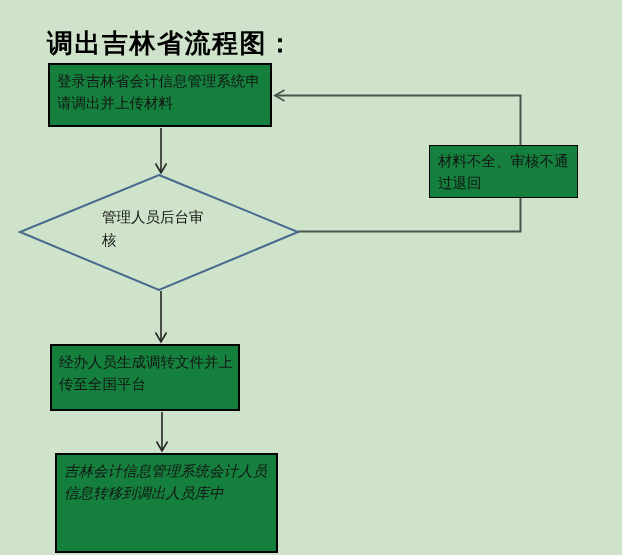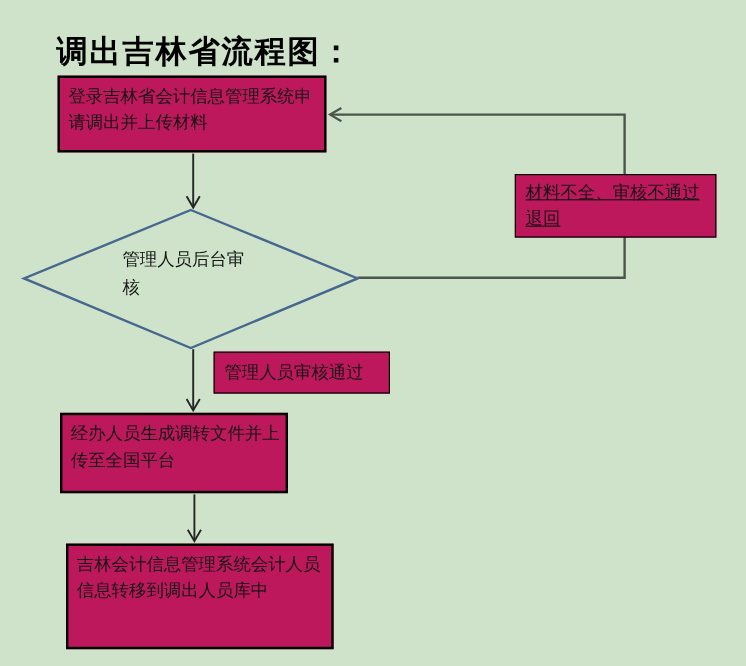--- a/index.html
+++ b/index.html
@@ -13,29 +13,29 @@
   .canvas { position: absolute; left: 0; top: 0; width: 622px; height: 555px; }
   svg.connectors { position: absolute; left: 0; top: 0; }
   .title {
     position: absolute; left: 47px; top: 26px;
     font-family: "Liberation Serif", serif;
     font-weight: bold; font-size: 26px; letter-spacing: 1.5px;
     color: #000000; white-space: nowrap;
   }
   .node {
     position: absolute; box-sizing: border-box;
-    background: #be185d; border: 2px solid #000000;
+    background: #15803d; border: 2px solid #000000;
     color: #141414; font-size: 14.5px; line-height: 22px;
   }
   .process { padding: 5px 4px 5px 7px; }
   #node-start    { left: 48px;  top: 63px;  width: 224px; height: 64px; }
   #node-generate { left: 50px;  top: 344px; width: 190px; height: 67px; }
-  #node-transfer { left: 55px;  top: 453px; width: 223px; height: 88px; }
+  #node-transfer { left: 55px;  top: 453px; width: 223px; height: 100px; font-style: italic; }
   .note { border-width: 1.5px; }
-  #note-reject   { left: 429px; top: 145px; width: 168px; height: 53px; padding: 4px 4px 4px 8px; text-decoration: underline; }
+  #note-reject   { left: 429px; top: 145px; width: 149px; height: 53px; padding: 4px 4px 4px 8px; }
   #note-approve  { left: 178px; top: 293px; width: 147px; height: 35px;
                    display: flex; align-items: center; padding: 0 4px 0 8px; }
   .diamond-label {
     position: absolute; left: 102px; top: 206px; width: 114px;
     text-align: left; color: #141414;
     font-size: 14.5px; line-height: 22.5px;
   }
 </style>
 </head>
 <body>
@@ -64,23 +64,20 @@
   <div class="node process" id="node-start">
     <span>登录吉林省会计信息管理系统申请调出并上传材料</span>
   </div>
 
   <div class="node note" id="note-reject">
     <span>材料不全、审核不通过退回</span>
   </div>
 
   <div class="diamond-label">管理人员后台审核</div>
 
-  <div class="node note" id="note-approve">
-    <span>管理人员审核通过</span>
-  </div>
 
   <div class="node process" id="node-generate">
     <span>经办人员生成调转文件并上传至全国平台</span>
   </div>
 
   <div class="node process" id="node-transfer">
     <span>吉林会计信息管理系统会计人员信息转移到调出人员库中</span>
   </div>
 
 </div>

